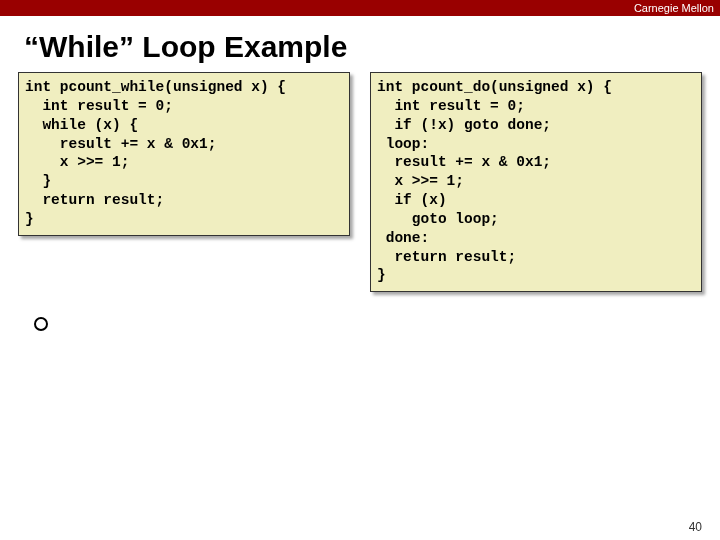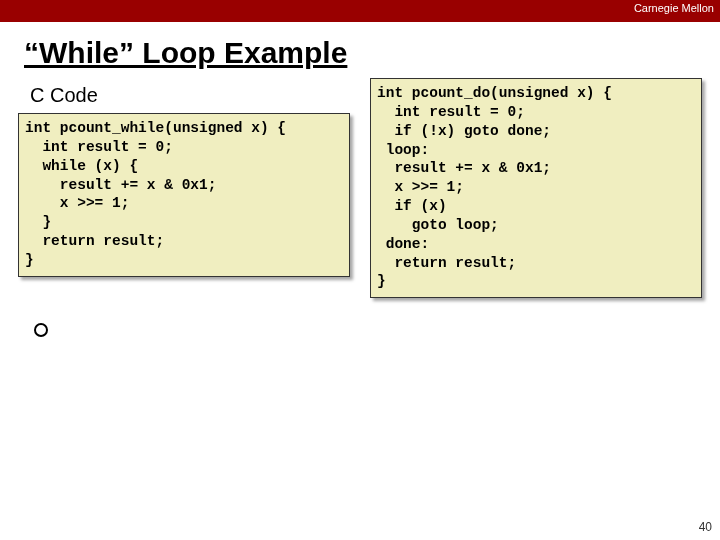--- a/index.html
+++ b/index.html
@@ -7,39 +7,38 @@
     padding: 0;
     width: 720px;
     height: 540px;
     font-family: Arial, Helvetica, sans-serif;
     background: #fff;
     position: relative;
     overflow: hidden;
   }
   .topbar {
     background: #990000;
-    height: 22px;
+    height: 16px;
     width: 100%;
     position: relative;
   }
   .topbar-label {
     position: absolute;
     right: 6px;
     top: 2px;
     color: #fff;
     font-size: 11px;
     font-family: Arial, sans-serif;
   }
   .slide-title {
     font-family: Arial, Helvetica, sans-serif;
     font-weight: bold;
     font-size: 30px;
     margin: 14px 0 8px 24px;
     color: #000;
-    text-decoration: underline;
   }
   .columns {
     display: flex;
     gap: 20px;
     padding: 0 18px;
     align-items: flex-start;
   }
   .col {
     flex: 1;
   }
@@ -68,38 +67,37 @@
     display: inline-block;
     width: 10px;
     height: 10px;
     border: 2px solid #000;
     border-radius: 50%;
     margin-right: 8px;
     vertical-align: 1px;
   }
   .pagenum {
     position: absolute;
-    right: 8px;
+    right: 18px;
     bottom: 6px;
     font-size: 12px;
     color: #333;
   }
 </style>
 </head>
 <body>
 
 <div class="topbar">
   <span class="topbar-label">Carnegie Mellon</span>
 </div>
 
 <div class="slide-title">“While” Loop Example</div>
 
 <div class="columns">
   <div class="col">
-    <div class="col-header">C Code</div>
     <div class="codebox">int pcount_while(unsigned x) {
   int result = 0;
   while (x) {
     result += x &amp; 0x1;
     x &gt;&gt;= 1;
   }
   return result;
 }</div>
   </div>
   <div class="col">

